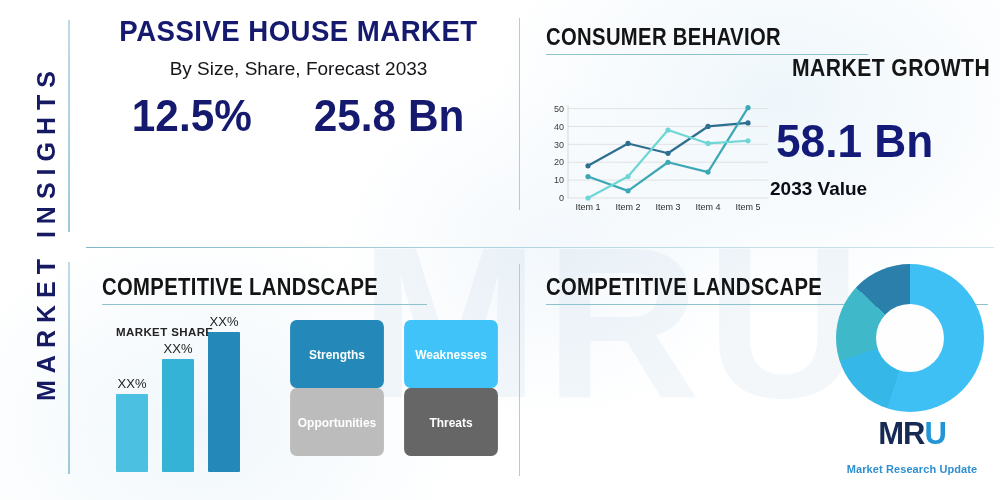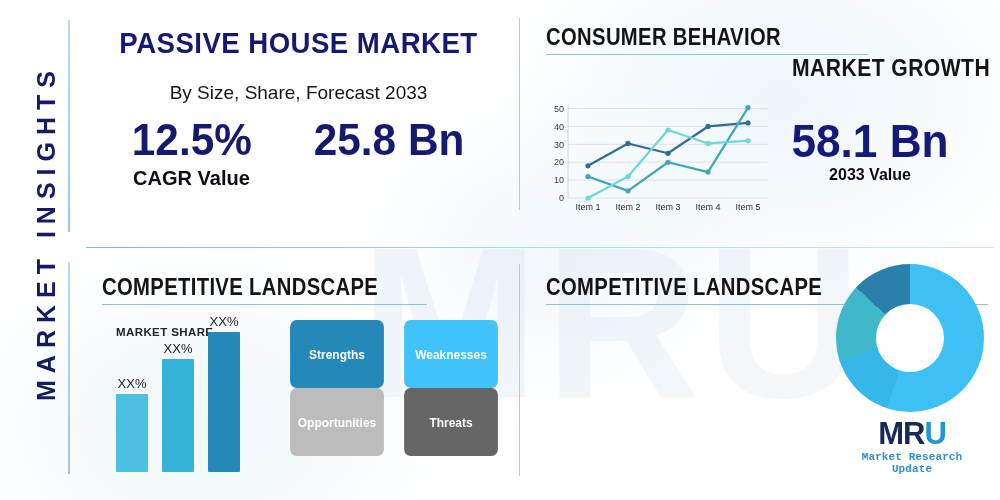--- a/index.html
+++ b/index.html
@@ -46,33 +46,33 @@
   
   .hdiv{
     position:absolute;left:86px;top:247px;width:908px;height:1.2px;
     background:linear-gradient(to right,#7fb8c9,#b9d9e5 55%,#cfe5ee);
   }
   .vdiv{position:absolute;width:1.4px;background:#a9cfdd;}
   .vdiv.t{left:519px;top:18px;height:192px;}
   .vdiv.b{left:519px;top:264px;height:212px;}
   
   .q{position:absolute;}
-  .q1{left:86px;top:20px;width:425px;height:232px;}
+  .q1{left:86px;top:8px;width:425px;height:232px;}
   .q2{left:530px;top:8px;width:462px;height:232px;}
   .q3{left:86px;top:258px;width:425px;height:232px;}
   .q4{left:530px;top:258px;width:462px;height:232px;}
   
   .maintitle{
     text-align:center;font-size:30px;font-weight:bold;
     color:#151a6e;letter-spacing:0.5px;
     transform:scaleX(0.92);transform-origin:center;
     margin-top:6px;
   }
   .subtitle{
-    text-align:center;font-size:19px;color:#16161a;margin-top:22px;
+    text-align:center;font-size:19px;color:#16161a;margin-top:10px;
   }
   .kpirow{display:flex;justify-content:center;gap:54px;margin-top:12px;}
   .kpi{text-align:center;}
   .kpi .val{
     font-size:45px;font-weight:bold;color:#151a6e;line-height:1.08;
     transform:scaleX(0.94);transform-origin:center;
   }
   .kpi .lab{font-size:20px;font-weight:bold;color:#0c0c16;margin-top:2px;}
   
   .sect{margin:16px;}
@@ -85,27 +85,27 @@
   .rule.w1{width:322px;}
   .rule.w2{width:442px;}
   .rule.w3{width:325px;}
   
   .growthlab{
     position:absolute;right:2px;top:46px;
     font-size:24px;font-weight:bold;color:#151515;letter-spacing:0.5px;
     transform:scaleX(0.88);transform-origin:right center;white-space:nowrap;
   }
   .bigval{
-    position:absolute;right:22px;top:108px;text-align:center;width:200px;
+    position:absolute;right:22px;top:108px;width:200px;
   }
   .bigval .v{
     font-size:47px;font-weight:bold;color:#141a78;line-height:1.05;
     transform:scaleX(0.94);transform-origin:center;
   }
-  .bigval .l{font-size:16px;font-weight:bold;color:#0c0c16;margin-top:1px;}
+  .bigval .l{font-size:19px;font-weight:bold;color:#0c0c16;margin-top:13px;}
   
   .linechart{position:absolute;left:12px;top:92px;width:230px;height:118px;}
   
   .barwrap{position:absolute;left:16px;top:60px;width:180px;height:160px;}
   .barlabel{
     position:absolute;left:14px;top:8px;font-size:11.5px;font-weight:bold;
     color:#232323;letter-spacing:0.4px;
   }
   .bar{position:absolute;bottom:6px;width:32px;border-radius:1px;}
   .barval{
@@ -137,21 +137,21 @@
     content:"";position:absolute;left:50%;top:50%;width:68px;height:68px;
     transform:translate(-50%,-50%);border-radius:50%;background:#fefeff;
   }
   
   .logo{position:absolute;left:312px;top:160px;width:140px;text-align:center;}
   .logo .mru{font-size:31px;font-weight:bold;letter-spacing:-1px;line-height:1;}
   .logo .mru .m{color:#172a54;}
   .logo .mru .r{color:#172a54;}
   .logo .mru .u{color:#2196d6;}
   .logo .tag{
-    font-size:11px;font-weight:bold;color:#2f8fd0;margin-top:2px;letter-spacing:0.1px;font-family:Liberation Mono, monospace;
+    font-size:11px;font-weight:bold;color:#2f8fd0;margin-top:14px;letter-spacing:0.1px;
   }
 </style>
 </head>
 <body>
 
 <div id="poster">
 
   <div class="watermark">MRU</div>
 
   <div class="vband">
@@ -163,21 +163,20 @@
   <div class="hdiv"></div>
   <div class="vdiv t"></div>
   <div class="vdiv b"></div>
 
   <div class="q q1">
     <div class="maintitle">PASSIVE HOUSE MARKET</div>
     <div class="subtitle">By Size, Share, Forecast 2033</div>
     <div class="kpirow">
       <div class="kpi">
         <div class="val">12.5%</div>
-        <div class="lab">CAGR Value</div>
       </div>
       <div class="kpi">
         <div class="val">25.8 Bn</div>
       </div>
     </div>
   </div>
 
   <div class="q q2">
     <div class="sect">
       <div class="h">CONSUMER BEHAVIOR</div>

